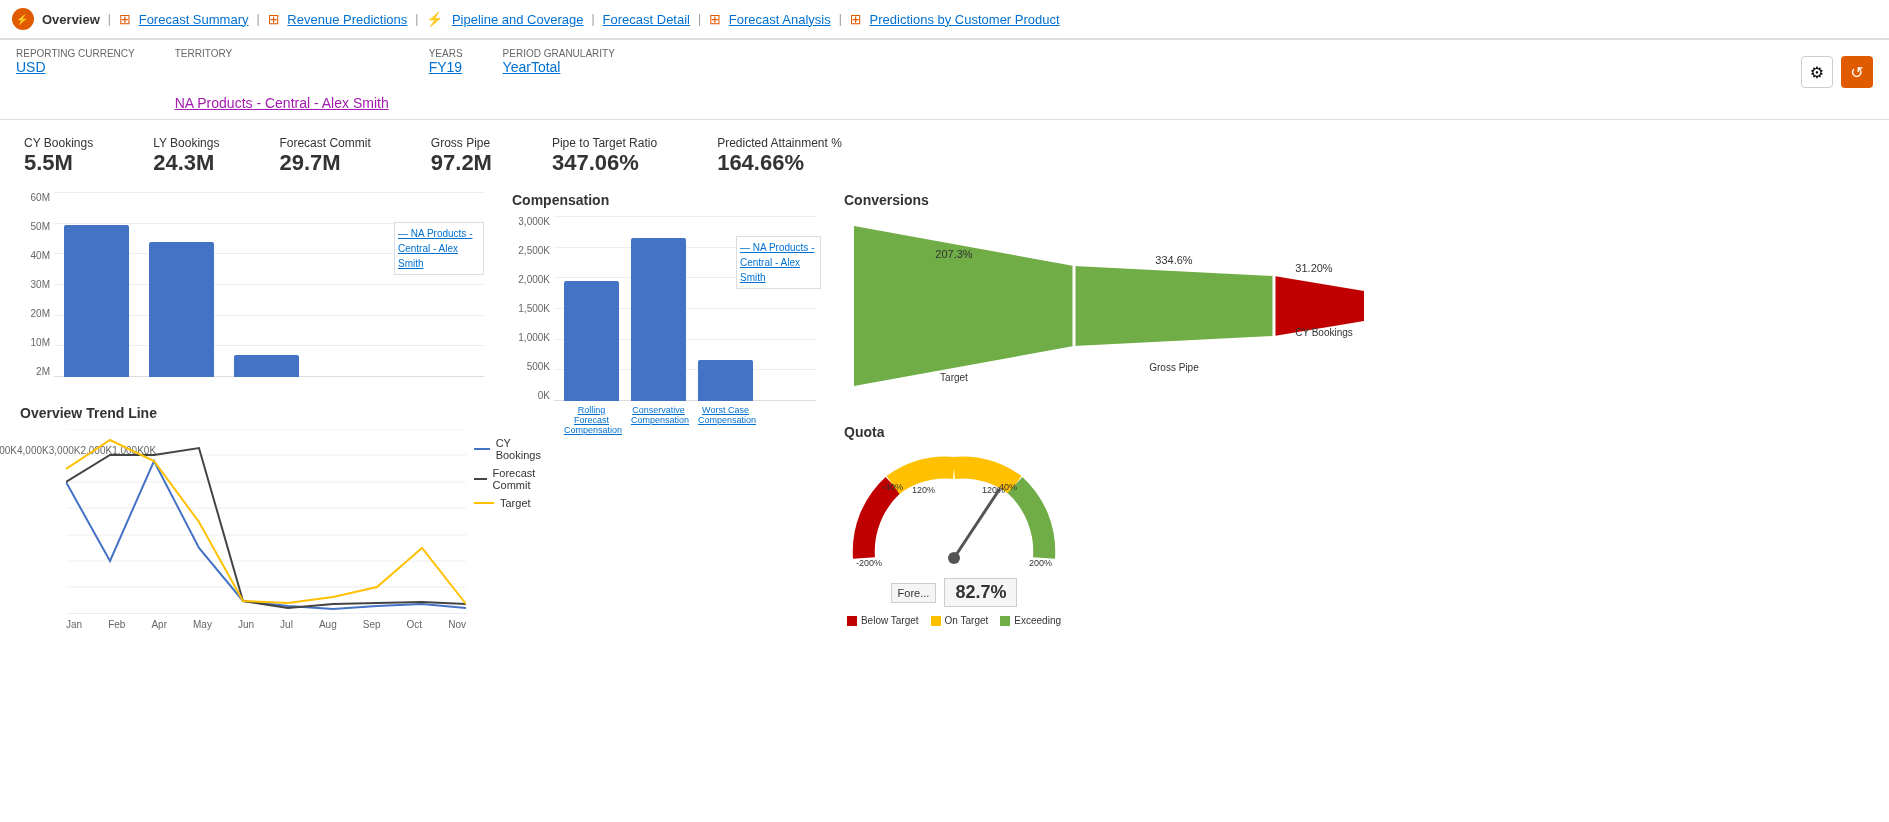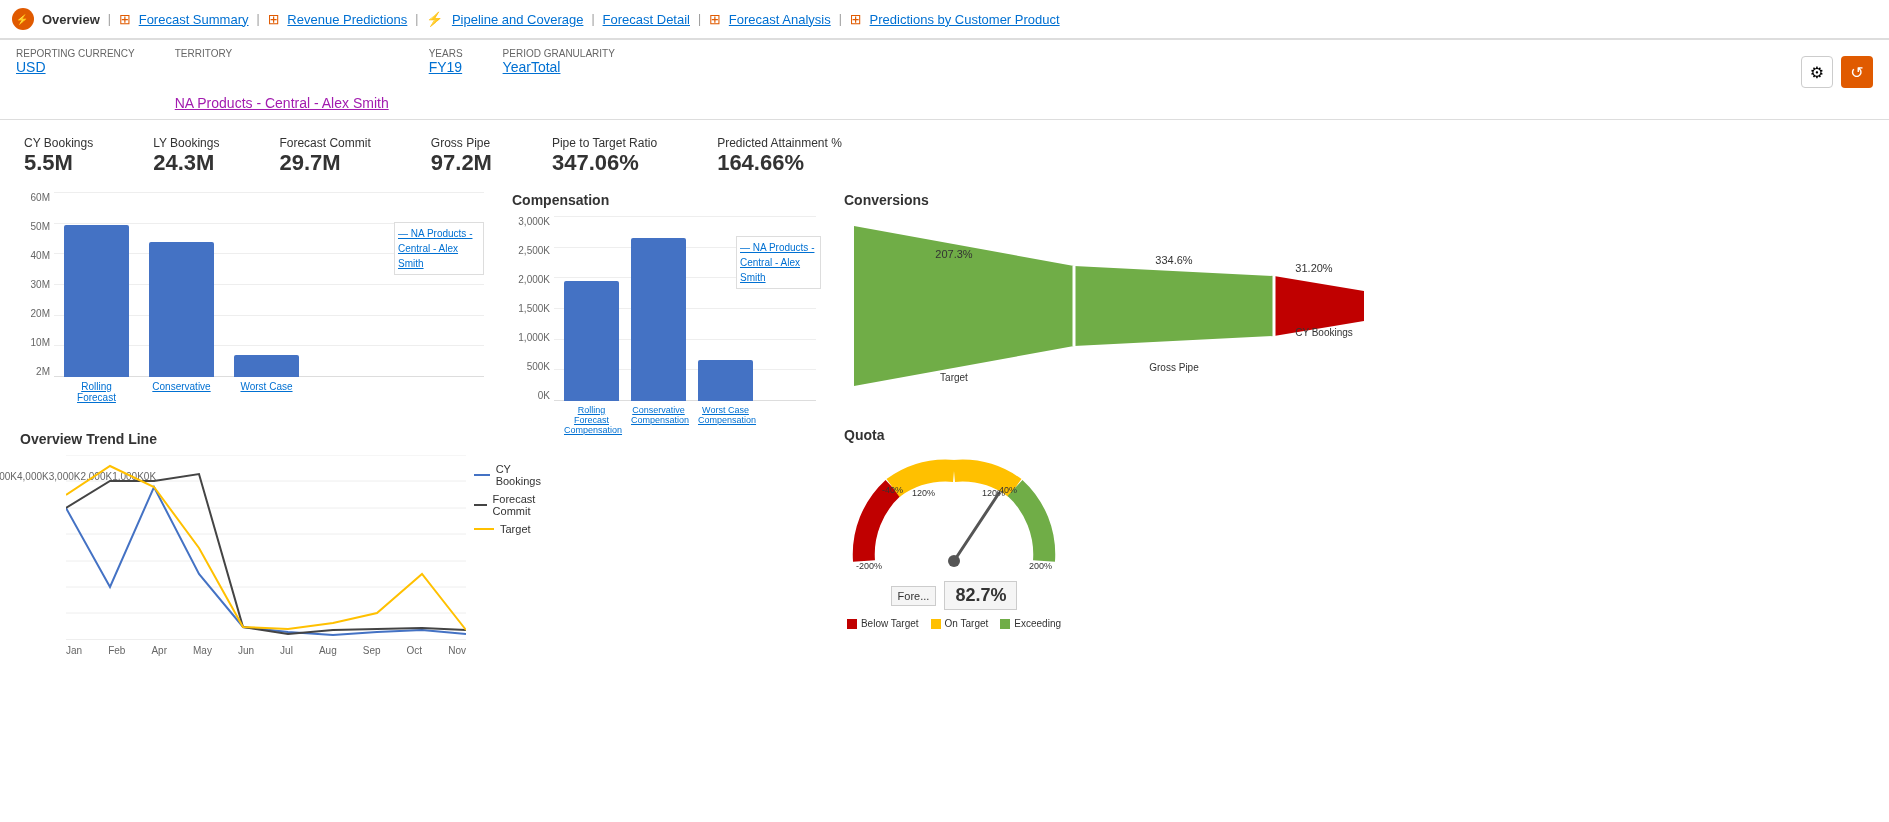--- a/index.html
+++ b/index.html
@@ -124,25 +124,20 @@
             </div>
             <div style="display:flex;flex-direction:column;align-items:center;gap:0;">
               <div style="width:65px;height:22px;background:#4472c4;border-radius:2px 2px 0 0;"></div>
             </div>
 
             <div style="position:absolute;right:0;top:30px;font-size:10px;color:#0070d2;text-decoration:underline;line-height:1.5;width:90px;border:1px solid #ddd;padding:3px;background:#fff;">
               <div>— NA Products - Central - Alex Smith</div>
             </div>
           </div>
 
-          <div style="display:flex;gap:20px;padding:4px 10px 0;justify-content:flex-start;">
-            <div style="font-size:10px;text-align:center;color:#0070d2;text-decoration:underline;width:65px;">Rolling Forecast</div>
-            <div style="font-size:10px;text-align:center;color:#0070d2;text-decoration:underline;width:65px;">Conservative</div>
-            <div style="font-size:10px;text-align:center;color:#0070d2;text-decoration:underline;width:65px;">Worst Case</div>
-          </div>
         </div>
       </div>
     </div>
 
     <div style="padding:8px;">
       <div style="font-size:14px;font-weight:bold;margin-bottom:8px;">Overview Trend Line</div>
       <div style="display:flex;gap:8px;">
 
         <div style="display:flex;flex-direction:row;justify-content:center;height:185px;font-size:10px;color:#666;text-align:right;width:38px;margin-top:16px;">
           <span>7,000K</span>
@@ -249,21 +244,21 @@
           <div style="display:flex;gap:12px;padding:4px 10px 0;font-size:9px;color:#0070d2;text-decoration:underline;">
             <div style="width:55px;text-align:center;">Rolling Forecast Compensation</div>
             <div style="width:55px;text-align:center;">Conservative Compensation</div>
             <div style="width:55px;text-align:center;">Worst Case Compensation</div>
           </div>
         </div>
       </div>
     </div>
   </div>
 
-  <div style="flex:1;display:flex;flex-direction:column;gap:12px;">
+  <div style="flex:1;display:flex;flex-direction:column;">
 
     <div style="padding:8px;">
       <div style="font-size:14px;font-weight:bold;margin-bottom:8px;">Conversions</div>
       <div style="display:flex;align-items:flex-end;gap:16px;text-decoration:underline;">
 
         <div style="position:relative;flex:1;">
           <svg width="520" height="180" viewBox="0 0 520 180">
 
             <polygon points="10,10 230,50 230,130 10,170" fill="#70ad47"></polygon>
 
@@ -281,21 +276,21 @@
             <text x="110" y="165" text-anchor="middle" font-size="10" fill="#333">Target</text>
             <text x="330" y="155" text-anchor="middle" font-size="10" fill="#333">Gross Pipe</text>
             <text x="480" y="120" text-anchor="middle" font-size="10" fill="#333">CY Bookings</text>
           </svg>
         </div>
 
       </div>
     </div>
 
     <div style="padding:8px;">
-      <div style="font-size:14px;font-weight:bold;margin-bottom:8px;">Quota</div>
+      <div style="font-size:14px;font-weight:bold;margin-bottom:8px;margin-top:9px;">Quota</div>
       <div style="display:flex;align-items:flex-start;gap:16px;">
         <div style="display:flex;flex-direction:column;align-items:center;">
 
           <svg width="220" height="140" viewBox="0 0 220 140">
 
             <path d="M 20,110 A 90,90 0 0,1 49,37" fill="none" stroke="#c00000" stroke-width="22"></path>
 
             <path d="M 49,37 A 90,90 0 0,1 110,20" fill="none" stroke="#ffc000" stroke-width="22"></path>
 
             <path d="M 110,20 A 90,90 0 0,1 171,37" fill="none" stroke="#ffc000" stroke-width="22"></path>

